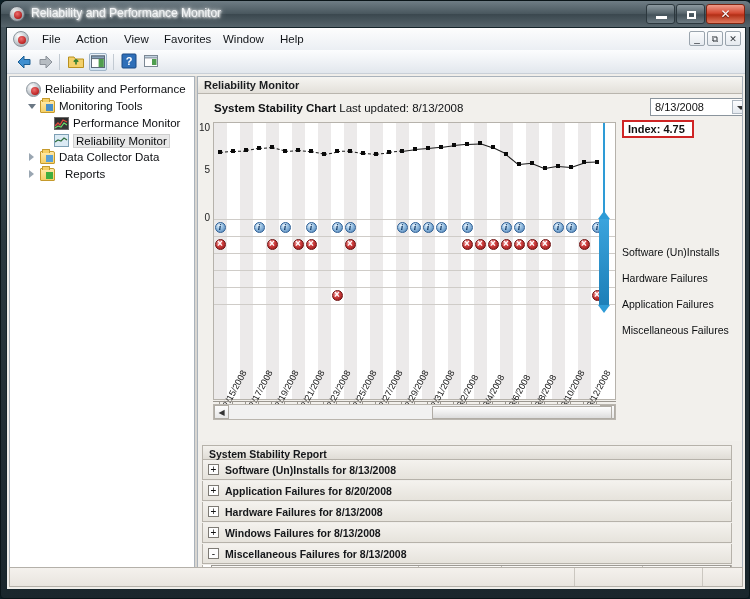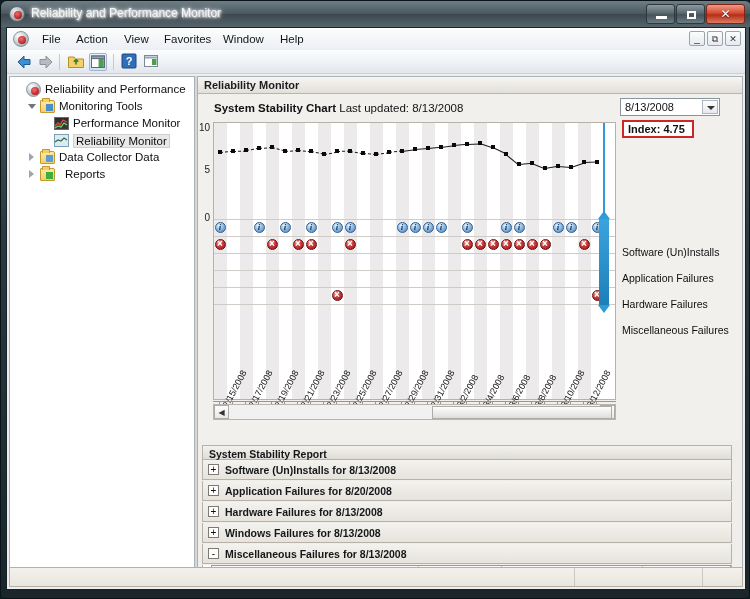--- a/index.html
+++ b/index.html
@@ -176,21 +176,21 @@
   #rp-header .t { position:absolute; left:6px; top:2px; font-size:11px; font-weight:bold; color:#1b1d20; }
 
   
   #chartwrap {
     position:absolute; left:0; top:17px; width:544px; height:347px;
     background:#f2f0ec;
   }
   #chart-title { position:absolute; left:16px; top:8px; font-size:11.5px; color:#101214; }
   #chart-title b { font-weight:bold; }
   #datebox {
-    position:absolute; left:422px; top:4px; width:100px; height:18px;
+    position:absolute; left:452px; top:4px; width:100px; height:18px;
     background:#fff; border:1px solid #8a949d;
     font-size:11px; color:#111;
   }
   #datebox .val { position:absolute; left:4px; top:2px; }
   #datebox .drop {
     position:absolute; right:1px; top:1px; width:16px; height:14px;
     background:linear-gradient(180deg,#fdfdfe 0%,#e4e9ef 100%);
     border:1px solid #aeb7c0;
   }
   #datebox .drop::after{
@@ -648,24 +648,24 @@
             <div style="position: absolute; left: 372px; top: 307px; width: 1px; height: 3px; background: rgb(154, 150, 143);"></div>
             <div style="position: absolute; left: 385px; top: 307px; width: 1px; height: 3px; background: rgb(154, 150, 143);"></div>
             <div style="position: absolute; left: 398px; top: 307px; width: 1px; height: 3px; background: rgb(154, 150, 143);"></div>
           </div>
 
         <div id="legend">
             <div class="lg-row">
               <span class="lt">Software (Un)Installs</span>
             </div>
             <div class="lg-row">
+              <span class="lt">Hardware Failures</span>
+            </div>
+            <div class="lg-row">
               <span class="lt">Application Failures</span>
-            </div>
-            <div class="lg-row">
-              <span class="lt">Hardware Failures</span>
             </div>
             <div class="lg-row">
               <span class="lt">Miscellaneous Failures</span>
             </div>
           </div>
 
         <div id="hscroll">
           <div class="sb-btn" style="left:0">
               <div class="ar">◀</div>
             </div>

